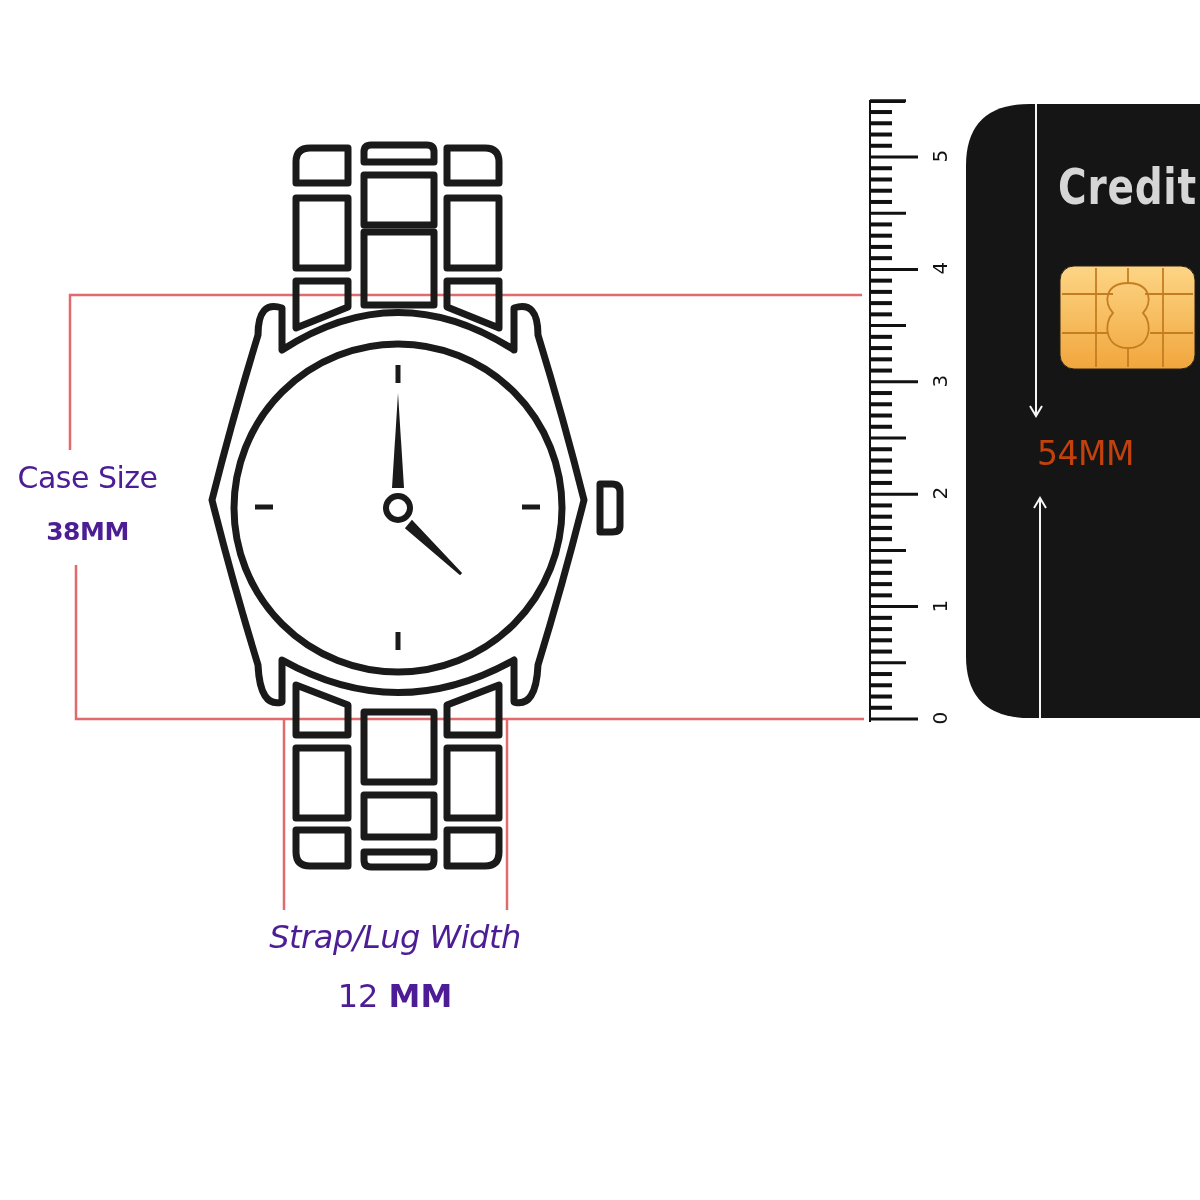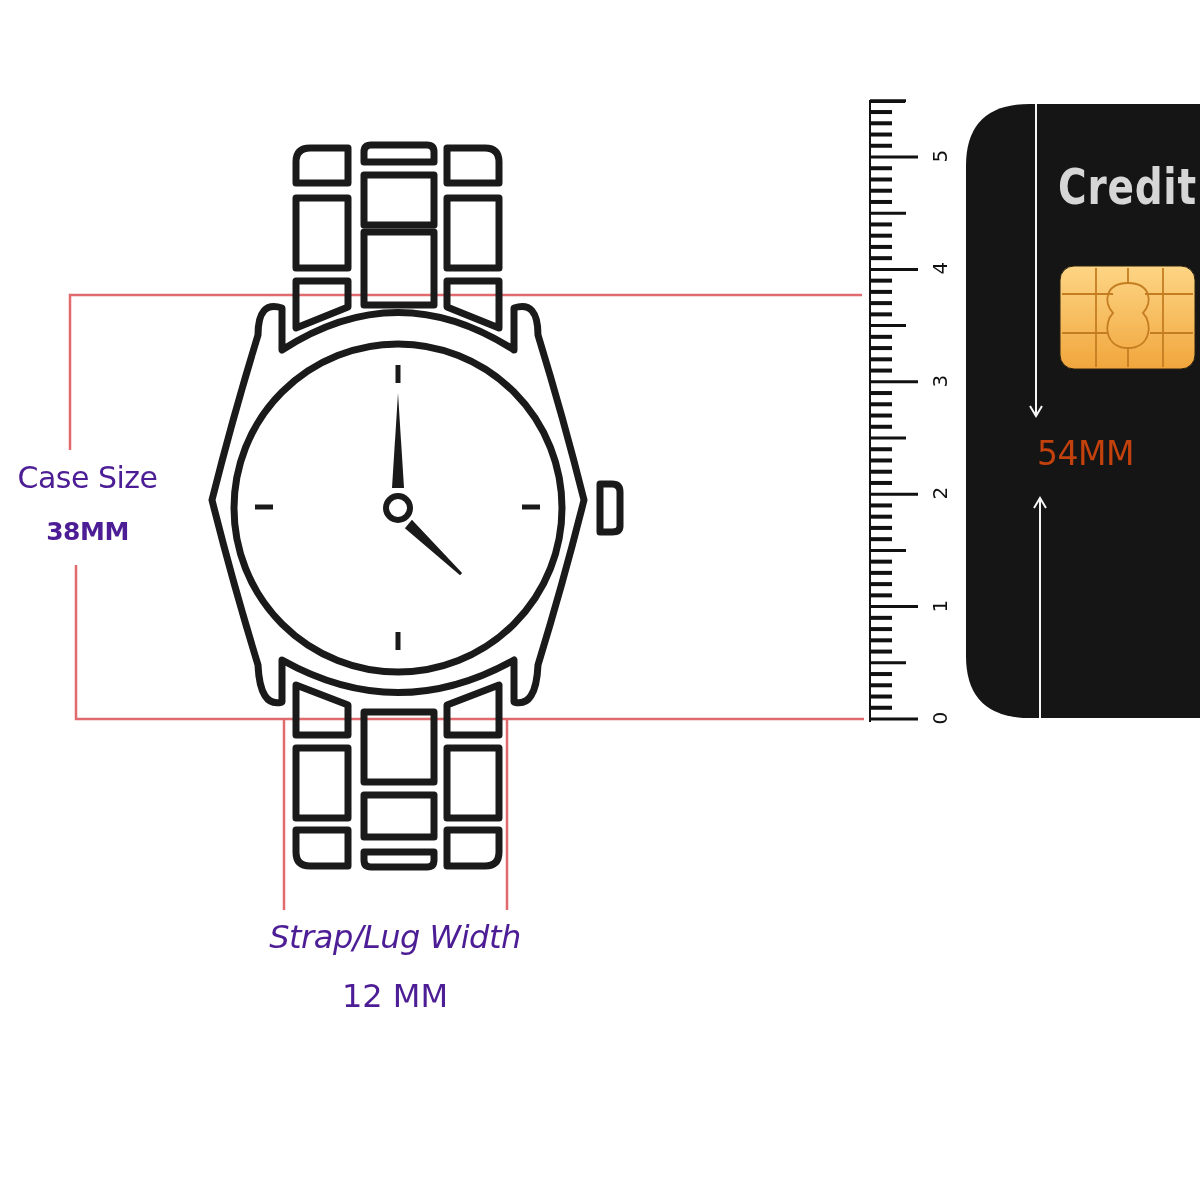--- a/index.html
+++ b/index.html
@@ -3,21 +3,21 @@
 <meta charset="utf-8">
 <style>
   html, body { margin: 0; padding: 0; background: #ffffff; }
   body { width: 1200px; height: 1200px; position: relative; overflow: hidden; font-family: "DejaVu Sans", sans-serif; }
   .layer { position: absolute; left: 0; top: 0; width: 1200px; height: 1200px; }
   .label { position: absolute; color: #4c1d95; text-align: center; white-space: nowrap; font-family: "DejaVu Sans", sans-serif; }
   .case-label { left: 0; top: 460px; width: 175px; font-size: 30px; letter-spacing: -0.5px; }
   .case-value { left: 0; top: 517px; width: 175px; font-size: 25px; font-weight: bold; letter-spacing: -0.5px; }
   .strap-label { left: 240px; top: 918px; width: 310px; font-size: 32px; letter-spacing: -0.5px; font-style: italic; }
   .strap-value { left: 240px; top: 977px; width: 310px; font-size: 32px; }
-  .strap-value b { font-weight: normal; margin-top: 22px; }
+  .strap-value b { font-weight: bold; margin-top: 22px; }
   .card-mm { position: absolute; left: 996px; top: 434px; font-size: 33px; color: #c2410c; letter-spacing: -0.5px; font-family: "DejaVu Sans", sans-serif; margin-left: 41px; }
   .credit { position: absolute; left: 1058px; top: 158px; font-size: 50px; color: #d6d6d6; font-family: "DejaVu Sans", sans-serif; font-weight: bold; transform: scaleX(0.78); transform-origin: left top; letter-spacing: 1px; }
   .ruler-num { position: absolute; font-size: 20px; color: #111; transform: rotate(-90deg); transform-origin: center; width: 20px; text-align: center; font-family: "DejaVu Sans", sans-serif; }
 </style>
 </head>
 <body>
 
 <svg class="layer" viewBox="0 0 1200 1200">
   <defs>
     <linearGradient id="chipGrad" x1="0" y1="0" x2="0" y2="1">

